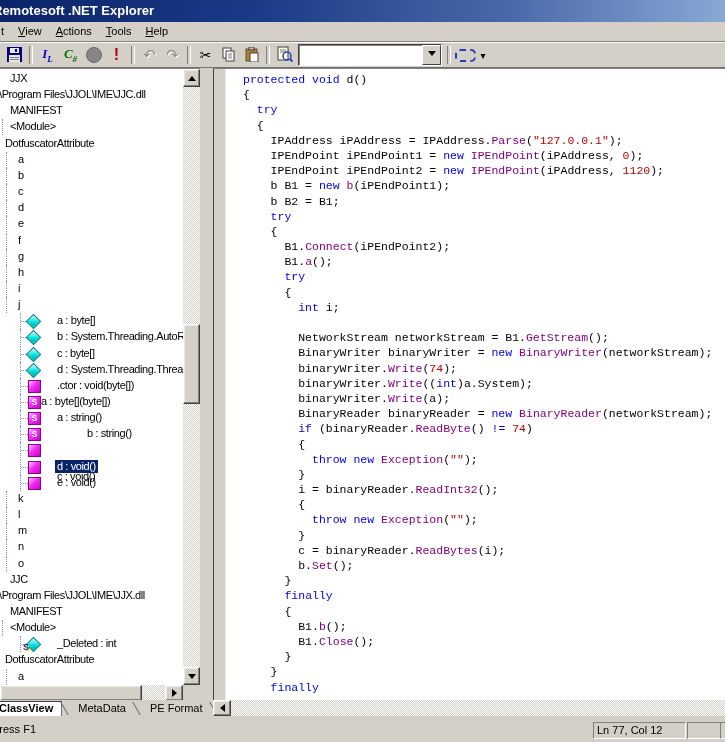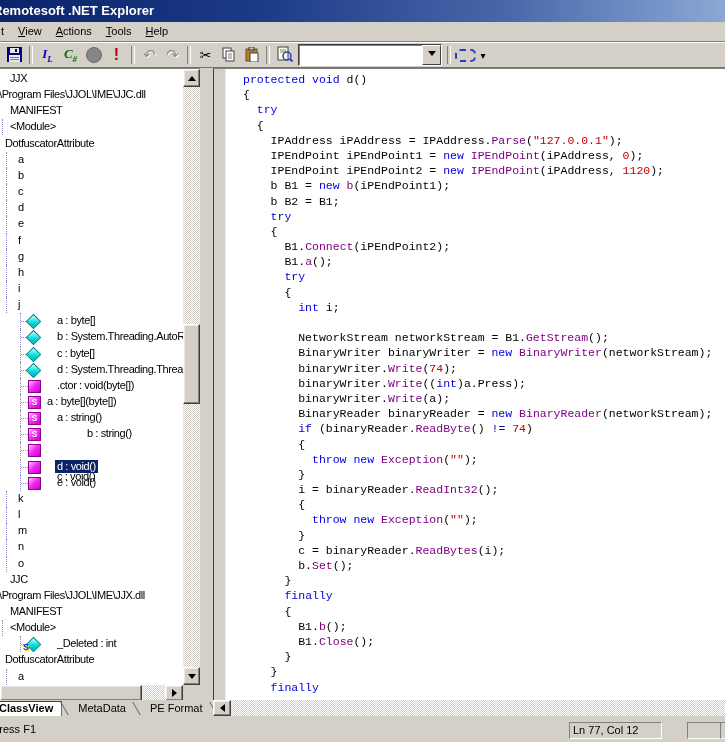--- a/index.html
+++ b/index.html
@@ -104,21 +104,21 @@
     margin-left:-10px;padding-top:0;}
   .tabsep{display:inline-block;width:1px;height:13px;background:#606060;transform:skewX(30deg);
     margin:1px 5px 0 2px;vertical-align:top;}
 
   
   .statusbar{position:absolute;left:0;top:716px;right:0;height:26px;background:#d4d0c8;}
   .status-left-clip{position:absolute;left:0;top:7px;width:120px;overflow:hidden;white-space:nowrap;}
   .status-left-clip span{display:inline-block;margin-left:-8px;}
   .status-panel{position:absolute;top:6px;height:15px;line-height:14px;padding-left:3px;
     border:1px solid;border-color:#808080 #fff #fff #808080;overflow:hidden;white-space:nowrap;}
-  .sp-pos{left:569px;width:88px;}
+  .sp-pos{left:593px;width:88px;}
   .sp-2{left:687px;width:29px;}
   .sp-3{left:720px;width:20px;}
 </style>
 </head>
 <body>
 
 <div class="window">
 
   <div class="titlebar">
     <span class="title-text">Remotesoft .NET Explorer</span>
@@ -303,21 +303,21 @@
         <div class="trow" style="top: 308.85px;">
           <i class="tguide" style="left: 20px;"></i>
           <i class="tstub" style="left: 21px;"></i>
           <span class="ticon square"></span>
           <span class="tlabel" style="left: 55px;">.ctor : void(byte[])</span>
         </div>
         <div class="trow" style="top: 325px;">
           <i class="tguide" style="left: 20px;"></i>
           <i class="tstub" style="left: 21px;"></i>
           <span class="ticon square-s">S</span>
-          <span class="tlabel" style="left: 45px;">a : byte[](byte[])</span>
+          <span class="tlabel" style="left: 39px;">a : byte[](byte[])</span>
         </div>
         <div class="trow" style="top: 341.15px;">
           <i class="tguide" style="left: 20px;"></i>
           <i class="tstub" style="left: 21px;"></i>
           <span class="ticon square-s">S</span>
           <span class="tlabel" style="left: 55px;">a : string()</span>
         </div>
         <div class="trow" style="top: 357.3px;">
           <i class="tguide" style="left: 20px;"></i>
           <i class="tstub" style="left: 21px;"></i>
@@ -430,21 +430,21 @@
         <div class="cline"><span class="c-p">    {</span></div>
         <div class="cline"><span class="c-p">      B1.</span><span class="c-t">Connect</span><span class="c-p">(iPEndPoint2);</span></div>
         <div class="cline"><span class="c-p">      B1.</span><span class="c-t">a</span><span class="c-p">();</span></div>
         <div class="cline"><span class="c-p">      </span><span class="c-k">try</span></div>
         <div class="cline"><span class="c-p">      {</span></div>
         <div class="cline"><span class="c-p">        </span><span class="c-k">int</span><span class="c-p"> i;</span></div>
         <div class="cline"><span class="c-p"></span></div>
         <div class="cline"><span class="c-p">        NetworkStream networkStream = B1.</span><span class="c-t">GetStream</span><span class="c-p">();</span></div>
         <div class="cline"><span class="c-p">        BinaryWriter binaryWriter = </span><span class="c-k">new</span><span class="c-p"> </span><span class="c-t">BinaryWriter</span><span class="c-p">(networkStream);</span></div>
         <div class="cline"><span class="c-p">        binaryWriter.</span><span class="c-t">Write</span><span class="c-p">(</span><span class="c-n">74</span><span class="c-p">);</span></div>
-        <div class="cline"><span class="c-p">        binaryWriter.</span><span class="c-t">Write</span><span class="c-p">((</span><span class="c-k">int</span><span class="c-p">)a.Press);</span></div>
+        <div class="cline"><span class="c-p">        binaryWriter.</span><span class="c-t">Write</span><span class="c-p">((</span><span class="c-k">int</span><span class="c-p">)a.System);</span></div>
         <div class="cline"><span class="c-p">        binaryWriter.</span><span class="c-t">Write</span><span class="c-p">(a);</span></div>
         <div class="cline"><span class="c-p">        BinaryReader binaryReader = </span><span class="c-k">new</span><span class="c-p"> </span><span class="c-t">BinaryReader</span><span class="c-p">(networkStream);</span></div>
         <div class="cline"><span class="c-p">        </span><span class="c-k">if</span><span class="c-p"> (binaryReader.</span><span class="c-t">ReadByte</span><span class="c-p">() </span><span class="c-k">!=</span><span class="c-p"> </span><span class="c-n">74</span><span class="c-p">)</span></div>
         <div class="cline"><span class="c-p">        {</span></div>
         <div class="cline"><span class="c-p">          </span><span class="c-k">throw</span><span class="c-p"> </span><span class="c-k">new</span><span class="c-p"> </span><span class="c-t">Exception</span><span class="c-p">(</span><span class="c-n">""</span><span class="c-p">);</span></div>
         <div class="cline"><span class="c-p">        }</span></div>
         <div class="cline"><span class="c-p">        i = binaryReader.</span><span class="c-t">ReadInt32</span><span class="c-p">();</span></div>
         <div class="cline"><span class="c-p">        {</span></div>
         <div class="cline"><span class="c-p">          </span><span class="c-k">throw</span><span class="c-p"> </span><span class="c-k">new</span><span class="c-p"> </span><span class="c-t">Exception</span><span class="c-p">(</span><span class="c-n">""</span><span class="c-p">);</span></div>
         <div class="cline"><span class="c-p">        }</span></div>

